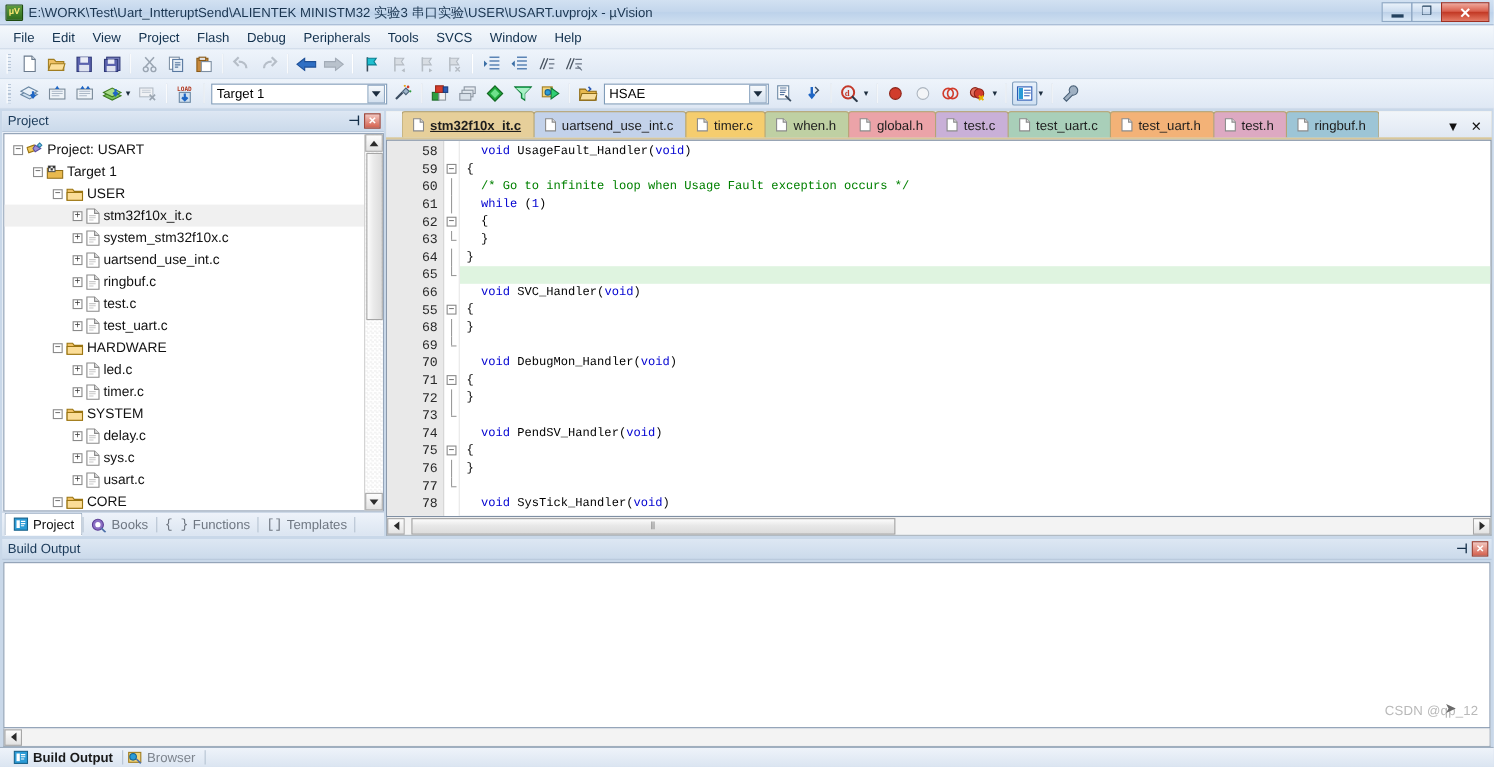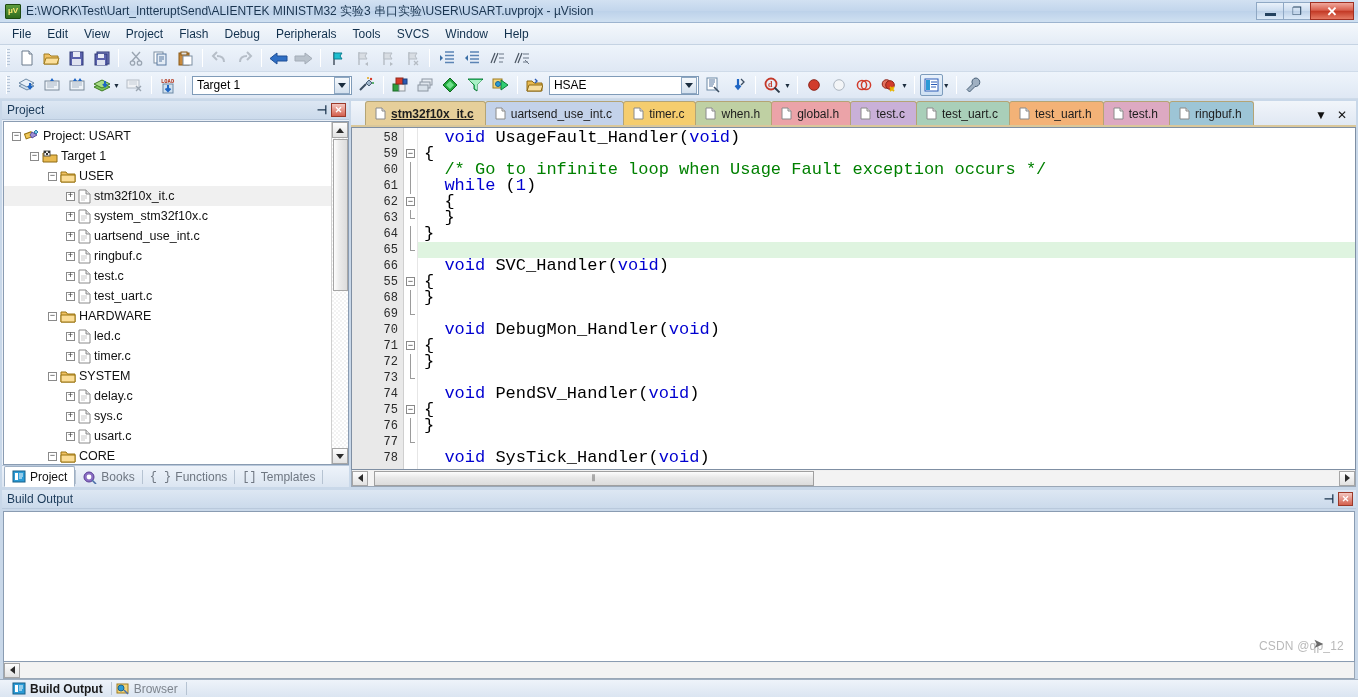--- a/index.html
+++ b/index.html
@@ -238,21 +238,21 @@
     display:flex;align-items:center;justify-content:center;
     font-size:9px;line-height:6px;color:#333;
     font-family:"Liberation Mono", monospace;
   }
   .fbar { position:absolute; left:6px; top:0; width:1px; height:16px; background:#9b9b9b; }
   .fend { position:absolute; left:6px; top:0; width:1px; height:8px; background:#9b9b9b; }
   .fendh { position:absolute; left:6px; top:8px; width:5px; height:1px; background:#9b9b9b; }
   .codetext {
     flex:1; padding-top:2px; min-width:0; overflow:hidden;
     font-family:"Liberation Mono","DejaVu Sans Mono",monospace;
-    font-size:17px; color:#000; white-space:pre;
+    font-size:11px; color:#000; white-space:pre;
   }
   .cline { height:16px; line-height:16px; padding-left:6px; }
   .cline.hl { background:#dff4e0; }
   .kw { color:#0000d0; }
   .cm { color:#008000; }
   .num { color:#0000d0; }
 
   .hscroll-row {
     height:17px; display:flex; align-items:center; background:#f0f0f0;
     border:1px solid #9aa7b6; border-top:none;

